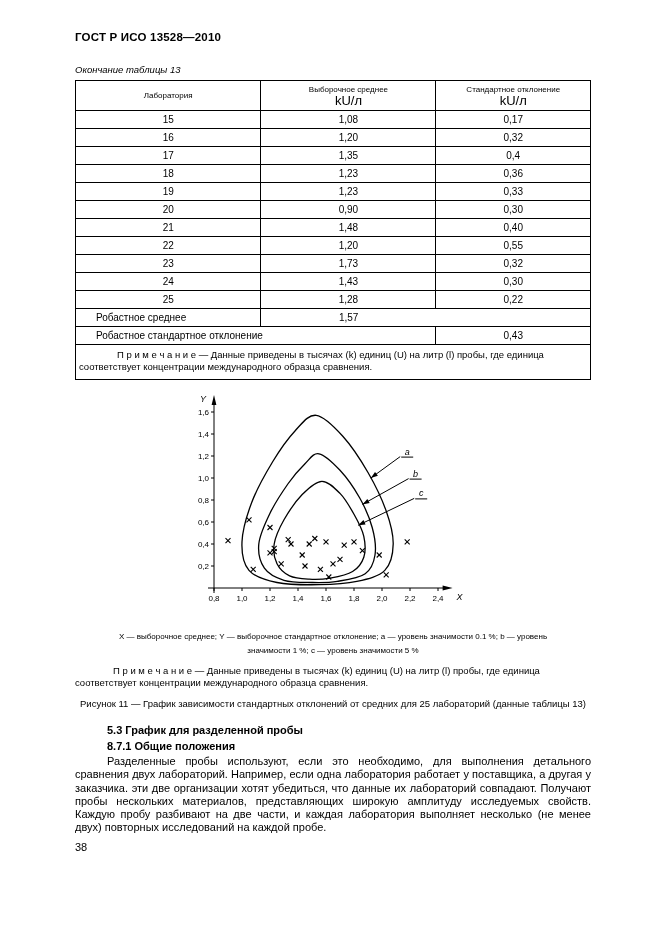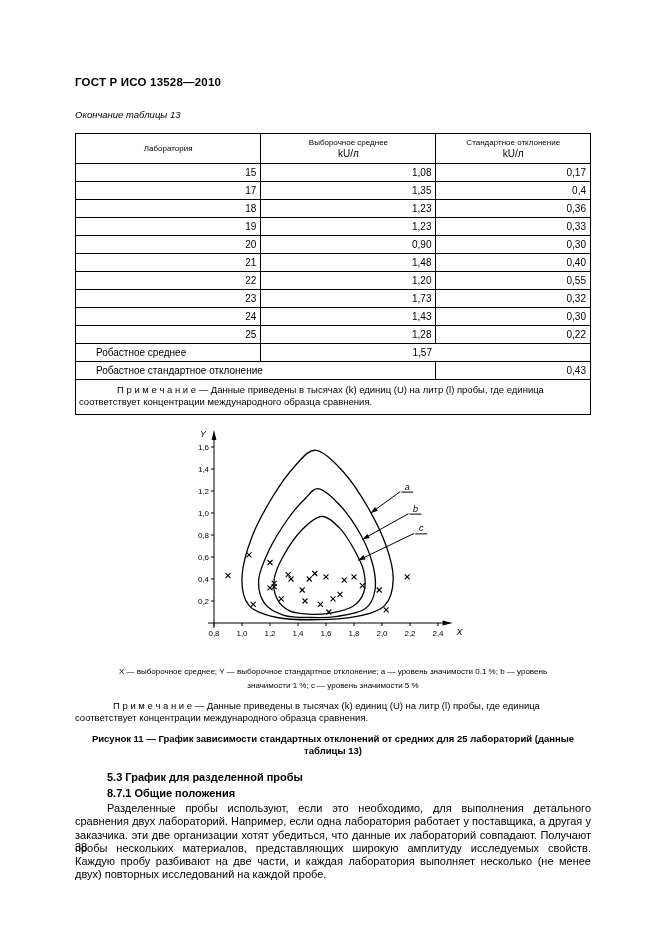--- a/index.html
+++ b/index.html
@@ -5,38 +5,38 @@
   html,body{margin:0;padding:0;background:#e8e8e8;}
   .page{
     position:relative;
     width:661px;height:936px;
     background:#ffffff;
     font-family:"Liberation Sans","DejaVu Sans",sans-serif;
     color:#000;
     overflow:hidden;
   }
   .content{position:absolute;left:75px;top:0;width:516px;}
-  .doc-header{margin-top:76px;font-size:11.5px;font-weight:bold;letter-spacing:.2px;}
+  .doc-header{margin-top:31px;font-size:11.5px;font-weight:bold;letter-spacing:.2px;}
   .cont-label{margin-top:21px;font-size:9.5px;font-style:italic;}
-  table.t13{margin-top:13px;border-collapse:collapse;width:100%;}
+  table.t13{margin-top:5px;border-collapse:collapse;width:100%;}
   table.t13 th,table.t13 td{border:1px solid #000;}
   table.t13 th{font-weight:normal;font-size:8px;padding:4px 2px;text-align:center;vertical-align:middle;line-height:10px;}
-  table.t13 th .unit{display:block;font-size:10px;margin-top:1px;}
-  table.t13 td{font-size:10px;text-align:right;padding:3px 4px;line-height:11px;}
+  table.t13 th .unit{display:block;font-size:13px;margin-top:1px;}
+  table.t13 td{font-size:10px;text-align:center;padding:3px 4px;line-height:11px;}
   table.t13 td.lbl{text-align:left;padding-left:20px;}
   table.t13 td.nolb{border-left:none;}
   table.t13 td.norb{border-right:none;}
   table.t13 td.notecell{text-align:left;font-size:9.5px;padding:4px 4px 6px 3px;line-height:12px;}
   table.t13 td.notecell span{display:block;text-indent:38px;}
   .figure{margin-top:8px;}
   .chartwrap{text-align:center;}
   .legend{font-size:8px;line-height:14px;text-align:center;max-width:440px;margin:12px auto 0;}
   .fig-note{margin-top:7px;font-size:9.5px;line-height:12px;}
   .fig-note span{display:block;text-indent:38px;}
-  .caption{margin-top:9px;font-size:9.5px;line-height:12px;text-align:center;font-weight:bold;}
+  .caption{margin-top:9px;font-size:9.5px;line-height:12px;text-align:center;}
   .sec{margin-top:14px;font-size:11px;font-weight:bold;padding-left:32px;}
   .sec2{margin-top:4px;font-size:11px;font-weight:bold;padding-left:32px;}
   p.body{margin:3px 0 0;font-size:11px;line-height:13.3px;text-align:justify;text-indent:32px;}
   .page-num{position:absolute;left:75px;top:841px;font-size:11px;}
 </style>
 </head>
 <body>
 
 <div class="page">
   <div class="content">
@@ -56,20 +56,25 @@
           <th><span>Лаборатория</span></th>
           <th><span>Выборочное среднее</span><span class="unit">kU/л</span></th>
           <th><span>Стандартное отклонение</span><span class="unit">kU/л</span></th>
         </tr>
       </thead>
       <tbody id="table-rows">
           <tr>
             <td>15</td>
             <td>1,08</td>
             <td>0,17</td>
+          </tr>
+          <tr>
+            <td>16</td>
+            <td>1,20</td>
+            <td>0,32</td>
           </tr>
           <tr>
             <td>17</td>
             <td>1,35</td>
             <td>0,4</td>
           </tr>
           <tr>
             <td>18</td>
             <td>1,23</td>
             <td>0,36</td>

